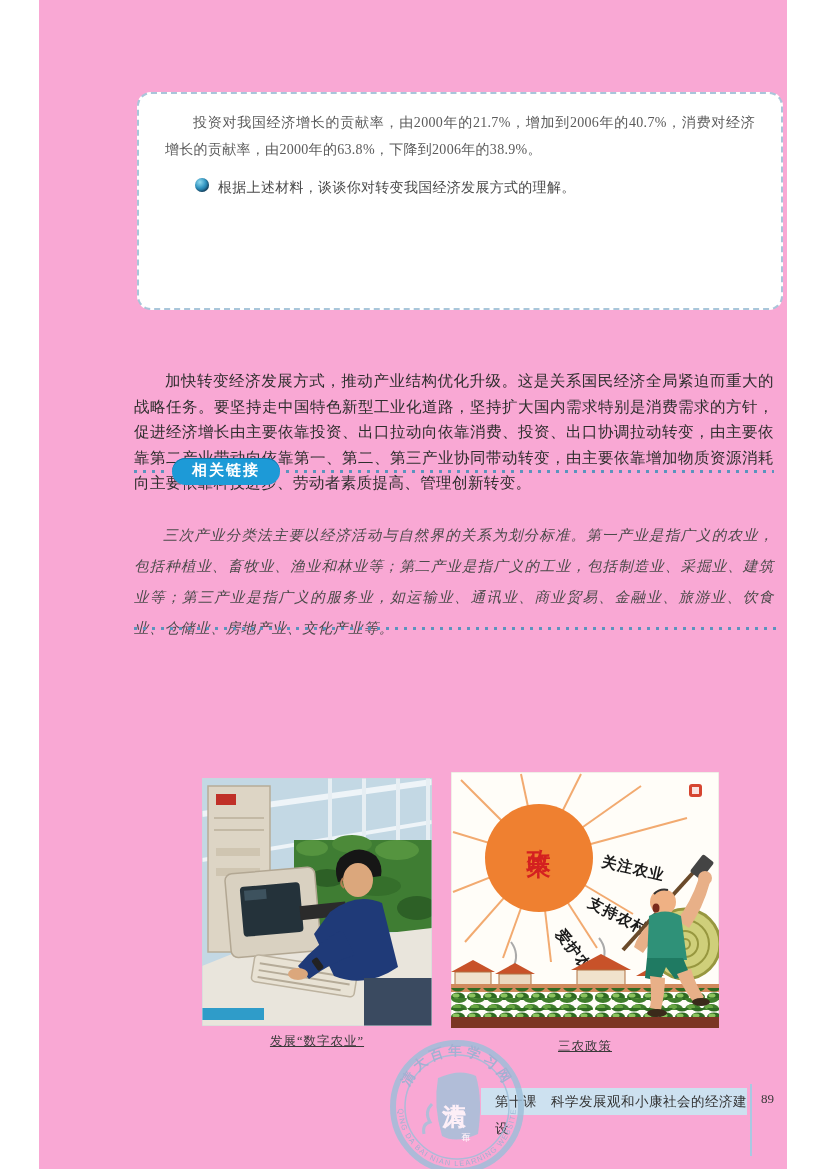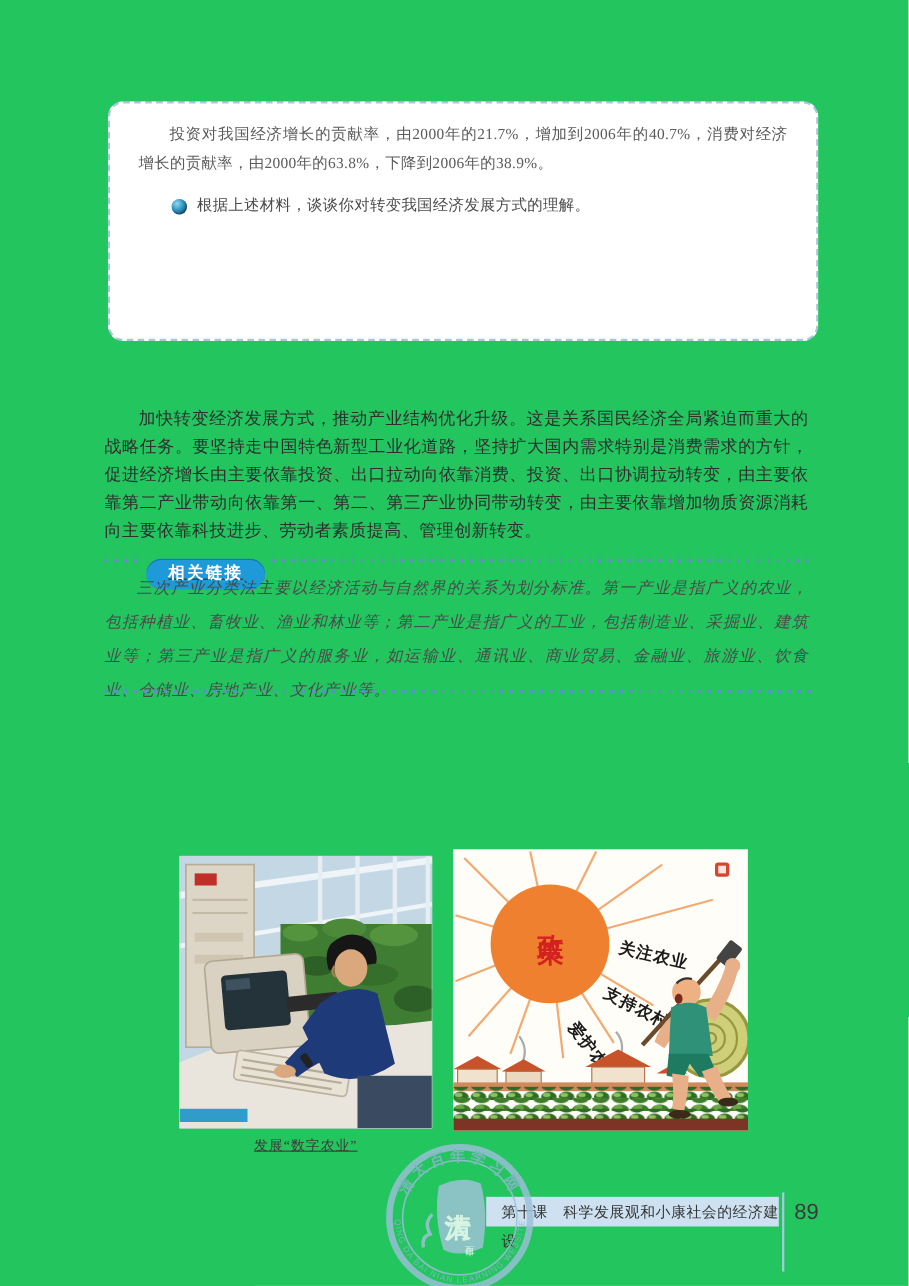--- a/index.html
+++ b/index.html
@@ -1,47 +1,47 @@
 <!DOCTYPE html>
 <html><head>
 <meta charset="utf-8">
 <style>
   html,body{margin:0;padding:0;background:#ffffff;}
   .page{
-    position:relative;width:826px;height:1169px;margin:0 auto;
-    background:#22c55e;overflow:hidden;
+    position:relative;width:748px;height:1169px;margin:0 auto;
+    background:#f9a8d4;overflow:hidden;
     font-family:"Liberation Serif","DejaVu Serif",serif;color:#2e2e2e;
   }
   
   .activity-box{
     position:absolute;left:98px;top:92px;width:646px;height:218px;
     box-sizing:border-box;border:2px dashed #a9c6da;border-radius:14px;
     padding:15px 26px 0 26px;background:#fff;
   }
   .activity-box p{
     margin:0;font-size:14px;line-height:27px;color:#5a5a5a;
     text-indent:2em;text-align:justify;letter-spacing:.3px;
   }
-  .question-row{display:flex;align-items:center;margin:15px 0 0 30px;}
+  .question-row{display:flex;margin:15px 0 0 30px;}
   .globe{
     width:14px;height:14px;border-radius:50%;flex:0 0 auto;margin-right:9px;
     background:radial-gradient(circle at 35% 30%,#8fd9ee 0%,#2f93c0 45%,#123f66 95%);
     box-shadow:inset -1px -1px 2px rgba(0,0,0,.35);
   }
   .question-row .q{font-size:14px;color:#4a4a4a;line-height:20px;letter-spacing:.3px;}
   
   .body-para{
     position:absolute;left:95px;width:640px;margin:0;
     font-size:15.5px;line-height:25.6px;text-align:justify;text-indent:2em;
     color:#2e2e2e;letter-spacing:.4px;
   }
   .p1{top:342px;margin-top:26px;}
   .p2{top:649px;}
   
-  .rel-header{position:absolute;left:95px;top:508px;width:640px;height:28px;display:flex;text-decoration:underline;}
+  .rel-header{position:absolute;left:95px;top:457px;width:640px;height:28px;display:flex;align-items:center;}
   .dotline{height:3px;background:repeating-linear-gradient(to right,#5b93bd 0 3px,transparent 3px 9px);}
   .rel-header .dl-left{width:32px;flex:0 0 auto;}
   .rel-header .dl-right{flex:1;}
   .pill{
     margin:0 6px;padding:3px 20px 5px 20px;border-radius:15px;flex:0 0 auto;
     background:#1d9ad7;box-shadow:0 1px 0 #1079ad inset;
     color:#ffffff;font-family:"Liberation Sans","DejaVu Sans",sans-serif;
     font-weight:bold;font-size:15px;letter-spacing:2px;
   }
   .rel-text{
@@ -64,22 +64,22 @@
   
   .footer-bar{
     position:absolute;left:442px;top:1088px;width:266px;height:27px;
     background:#cde1f0;box-sizing:border-box;padding-left:14px;
     font-family:"Liberation Sans","DejaVu Sans",sans-serif;
     font-size:13.5px;line-height:27px;color:#333;letter-spacing:.5px;
   }
   .footer-rule{position:absolute;left:711px;top:1084px;width:2px;height:72px;background:#a9c9e2;}
   .page-num{
     position:absolute;left:722px;top:1091px;width:44px;
-    font-family:Liberation Sans, sans-serif;
-    font-size:20px;color:#3a3a3a;
+    font-family:Liberation Serif, serif;
+    font-size:13px;color:#3a3a3a;
   }
   
   .watermark{position:absolute;left:343px;top:1034px;width:150px;height:150px;opacity:.82;z-index:5;pointer-events:none;}
 </style>
 </head>
 <body>
 
 <div class="page">
 
   <div class="activity-box">
@@ -234,20 +234,21 @@
       <path d="M203 122 q6 -6 14 -4" stroke="#333" stroke-width="2" fill="none"></path>
       <ellipse cx="205" cy="136" rx="3.5" ry="4.5" fill="#7a2a1a"></ellipse>
       <path d="M198 144 q16 -9 32 0 l6 44 h-40 Z" fill="#2f9178"></path>
       <path d="M196 186 h36 l7 17 -15 4 -9 -12 -6 14 -15 -3 Z" fill="#1f7a62"></path>
       <path d="M199 204 q2 22 0 32 l11 2 q4 -18 4 -32 Z" fill="#e8b088"></path>
       <path d="M226 202 q8 18 18 30 l9 -7 q-9 -13 -13 -28 Z" fill="#e8b088"></path>
       <ellipse cx="206" cy="241" rx="10" ry="4" fill="#3a2a1a"></ellipse>
       <ellipse cx="250" cy="230" rx="9" ry="4" fill="#3a2a1a"></ellipse>
     </svg>
   </div>
+  <p class="caption cap2">三农政策</p>
 
   <div class="footer-bar">第十课　科学发展观和小康社会的经济建设</div>
   <div class="footer-rule"></div>
   <div class="page-num">89</div>
 
   <svg class="watermark" viewBox="0 0 150 150">
     <defs>
       <path id="wm-top" d="M 23 73 A 52 52 0 0 1 127 73" fill="none"></path>
       <path id="wm-bot" d="M 16 73 A 59 59 0 0 0 134 73" fill="none"></path>
     </defs>

